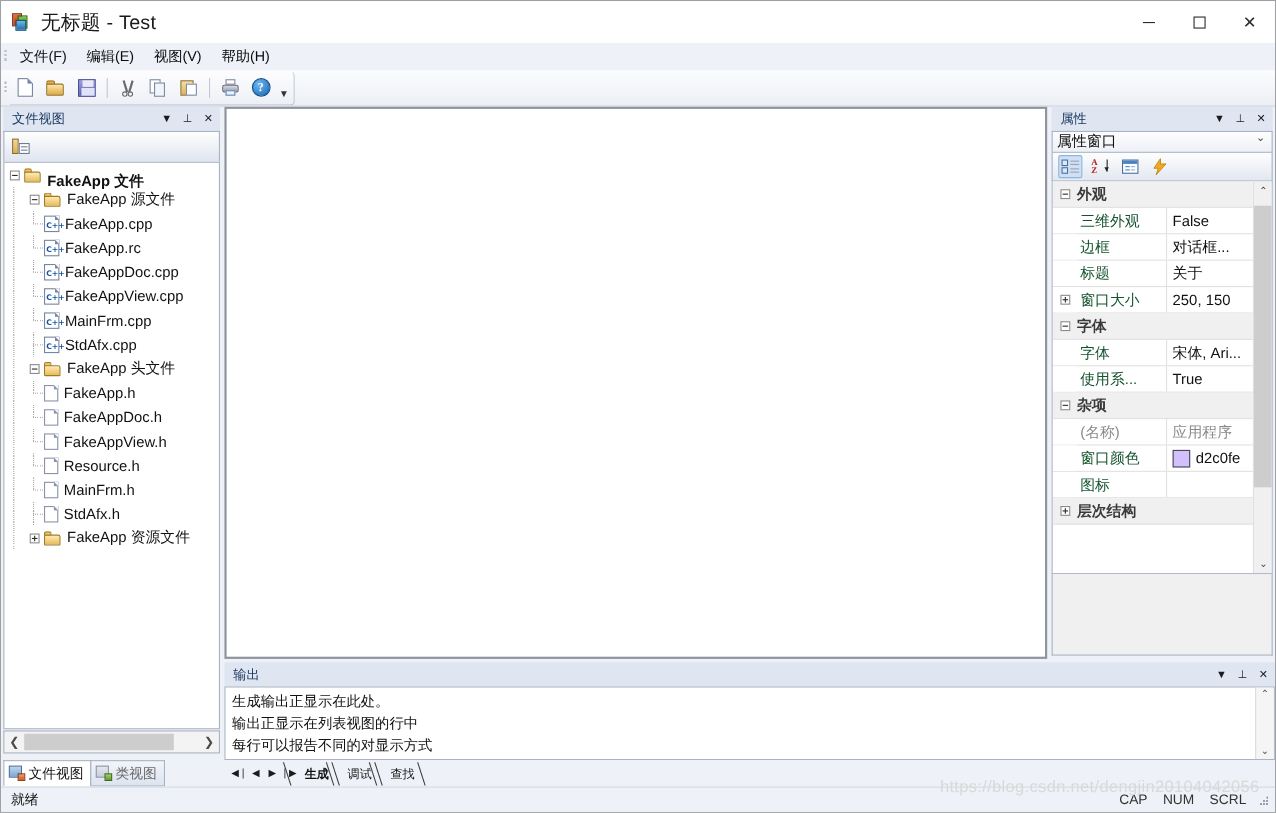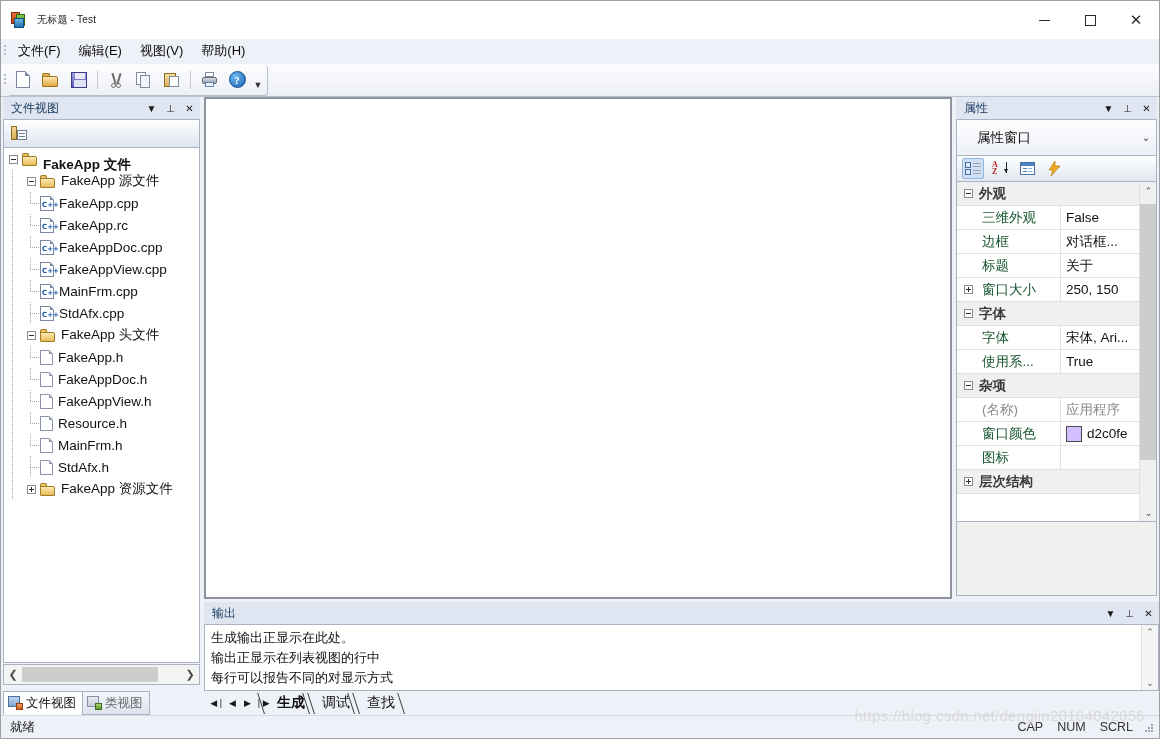--- a/index.html
+++ b/index.html
@@ -35,21 +35,21 @@
   .ti-a, .ti-b, .ti-c {
     position: absolute; border: 1px solid #7a2b12;
   }
   .ti-a { left: 0; top: 1px; width: 9px; height: 12px;
           background: linear-gradient(#e86c3a,#c1400f); }
   .ti-b { left: 5px; top: 3px; width: 9px; height: 12px;
           background: linear-gradient(#7ec94a,#3f8d1c); border-color:#2f6a12;}
   .ti-c { left: 3px; top: 7px; width: 10px; height: 10px;
           background: linear-gradient(#6fb9e8,#1f6fad); border-color:#13507f;}
   .title-text {
-    font-size: 10px; color: #1a1a1a; letter-spacing: .2px;
+    font-size: 18px; color: #1a1a1a; letter-spacing: .2px;
   }
   .win-btns {
     position: absolute; right: 0; top: 0;
     height: 38px; display: flex;
   }
   .win-btn {
     width: 46px; height: 38px;
     display: flex; align-items: center; justify-content: center;
     color: #2b2b2b;
   }
@@ -315,45 +315,45 @@
   .out-tabs {
     height: 24px; display: flex; align-items: center;
     background: #eef1f7; padding-left: 6px;
   }
   .nav-btn { width:15px;height:20px;display:flex;align-items:center;justify-content:center;
     color:#1b1b1b;font-size:9px;font-family:"DejaVu Sans",sans-serif;}
   .otab {
     position: relative;
     height: 21px; display: flex; align-items: center;
     padding: 0 10px 0 13px;
-    font-size: 14px; color: #111;
+    font-size: 11px; color: #111;
     margin-left: -6px;
   }
   .otab:before {
     content:""; position:absolute; left:0; top:0; bottom:0; width:10px;
     border-left: 1px solid #3c3c3c; transform: skewX(18deg); transform-origin: bottom left;
   }
   .otab:after {
     content:""; position:absolute; right:0; top:0; bottom:0; width:10px;
     border-right: 1px solid #3c3c3c; transform: skewX(18deg); transform-origin: bottom right;
   }
   .otab.active { font-weight: bold; }
 
   
   .right-pane {
     position: absolute; right: 2px; top: 0;
     width: 201px; bottom: 119px;
     display: flex; flex-direction: column;
   }
   .combo {
-    height: 37px; margin: 0;
+    height: 20px; margin: 0;
     border: 1px solid #a9b3c4;
     background: linear-gradient(#fdfdfe,#edf0f6);
-    display: flex; align-items: center;
-    padding-left: 20px;
+    display: flex; 
+    padding-left: 4px;
     font-size: 13.5px; color: #111;
   }
   .combo .cb-val { flex: 1; }
   .combo .cb-arrow { width: 20px; text-align:center; color:#444; font-size:10px;
     font-family:"DejaVu Sans",sans-serif;}
   .prop-toolbar {
     height: 26px;
     background: linear-gradient(#fdfefe,#e2e8f1);
     border: 1px solid #a9b3c4; border-top: none;
     display: flex; align-items: center; padding-left: 5px; gap: 5px;

